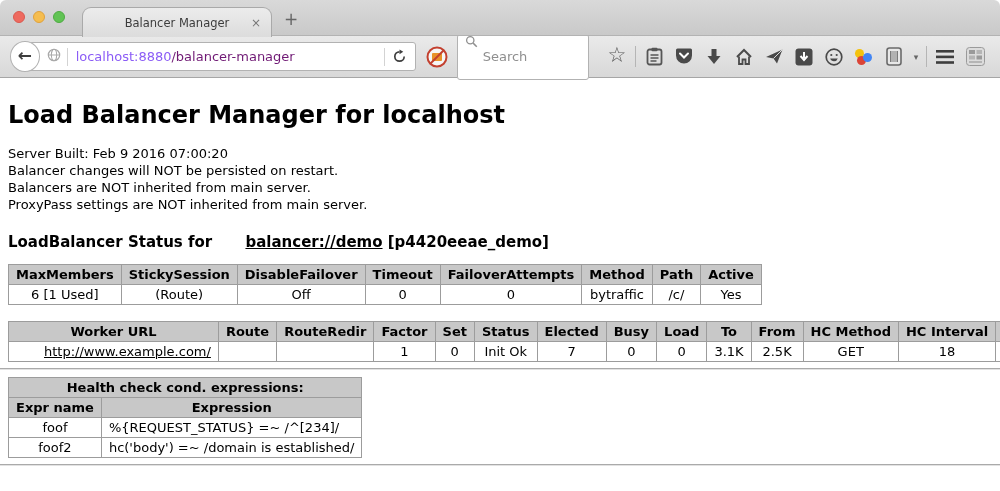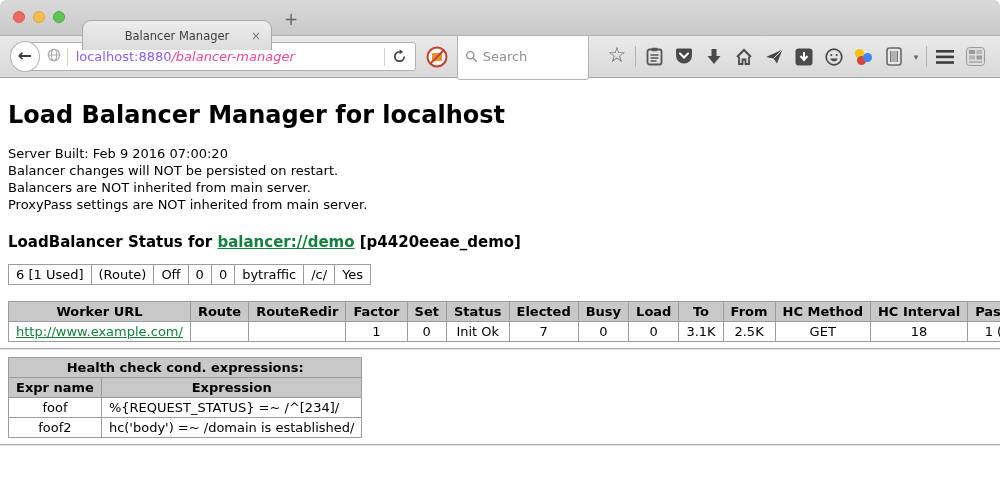--- a/index.html
+++ b/index.html
@@ -10,46 +10,46 @@
 
   
   .tabbar { position: relative; height: 36px;
     background: linear-gradient(#d9d9d9, #c9c9c9);
     border-bottom: 1px solid #b3b3b3; }
   .traffic-lights { position: absolute; left: 13px; top: 11px; display: flex; gap: 8px; }
   .traffic-lights span { width: 12px; height: 12px; border-radius: 50%; display: inline-block; }
   .tl-red { background: #ee6a5f; border: 1px solid #d95950; }
   .tl-yellow { background: #f5bd4f; border: 1px solid #dfa13d; }
   .tl-green { background: #61c354; border: 1px solid #4eab42; }
-  .tab { position: absolute; left: 82px; top: 20px; width: 190px; height: 30px;
+  .tab { position: absolute; left: 82px; top: 7px; width: 190px; height: 30px;
     background: linear-gradient(#ececec, #dcdcdc); border: 1px solid #a9a9a9; border-bottom: none;
     border-radius: 9px 9px 0 0; display: flex; align-items: center; justify-content: center; }
   .tab-title { font-size: 11.5px; color: #3c3c3c; }
   .tab-close { position: absolute; right: 10px; top: 8px; font-size: 12px; color: #777; cursor: default; }
   .newtab { position: absolute; left: 284px; top: 9px; font-size: 17px; color: #666; }
 
   
   .navbar { height: 42px; background: linear-gradient(#eaeaea, #d8d8d8);
     border-bottom: 1px solid #a6a6a6; display: flex; align-items: center; padding: 0 10px; }
   .back-btn { width: 31px; height: 31px; border-radius: 50%; background: #fff;
     border: 1px solid #b2b2b2; display: flex; align-items: center; justify-content: center;
     z-index: 2; margin-right: -16px; }
   .back-arrow { font-size: 17px; font-weight: bold; color: #3e3e3e; line-height: 1; margin-top: -2px; }
   .urlbar { width: 410px; height: 29px; background: #fff; border: 1px solid #b2b2b2;
     border-radius: 3px; display: flex; align-items: center; padding-left: 22px; font-size: 13px; }
   .globe { color: #a9a9a9; font-size: 14px; margin-right: 6px; }
   .url-divider { width: 1px; height: 18px; background: #d3d3d3; margin-right: 8px; }
   .url-domain { color: #8b5cf6; }
-  .url-path { color: #ec4899; font-style: italic; }
+  .url-path { color: #701a75; }
   .url-spacer { flex: 1; }
   .reload-divider { width: 1px; height: 18px; background: #d3d3d3; margin-right: 7px; }
   .reload { margin-right: 8px; display: flex; }
   .block-icon { margin: 0 9px 0 10px; display: flex; }
   .searchbar { width: 138px; height: 46px; background: #fff; border: 1px solid #b2b2b2;
-    border-radius: 3px; display: flex; align-items: center; padding: 0 7px; }
+    border-radius: 3px; display: flex; padding: 0 7px; }
   .searchbar input { border: none; outline: none; width: 100%; font-size: 13px;
     font-family: inherit; color: #444; background: transparent; }
   .searchbar input::placeholder { color: #8f8f8f; }
   .mag { color: #8f8f8f; margin-right: 5px; display: flex; }
 
   .toolbar-icons { display: flex; align-items: center; margin-left: 13px; }
   .ticon { width: 30px; height: 26px; display: flex; align-items: center; justify-content: center; color: #565656; }
   .vdiv { width: 1px; height: 21px; background: #b5b5b5; margin: 0 3px; }
   .star-glyph { font-size: 21px; line-height: 1; margin-top: -2px; }
   .caret { font-size: 9px; color: #666; width: 14px; }
@@ -65,21 +65,21 @@
   .info-lines { font-size: 13px; line-height: 17px; margin-bottom: 14px; }
   .status-heading { font-size: 15px; font-weight: bold; margin: 20px 0 13px; }
   .status-heading a { color: #551a8b; }
 
   table { border-collapse: collapse; font-size: 13px; }
   th, td { border: 1px solid #9c9c9c; padding: 2px 7px; height: 20px; }
   th { background: #c8c8c8; font-weight: bold; text-align: center; white-space: nowrap; }
   td { background: #fff; text-align: center; white-space: nowrap; }
   td.cell-left { text-align: left; }
   .worker-table { margin-top: 16px; }
-  .worker-table a, .content a { color: #15803d; }
+  .worker-table a, .content a { color: #000000; margin-left: 28px; }
   .sep-hr { border: none; height: 2px; background: #aaa; border-bottom: 1px solid #e2e2e2;
     margin: 6px -8px 0; }
   .health-table { margin-top: 7px; }
   .health-table td.expr { text-align: left; }
   .bottom-hr { margin-top: 6px; }
 </style>
 </head>
 <body>
 
 <div class="window">
@@ -237,20 +237,30 @@
       <div>Balancers are NOT inherited from main server.</div>
       <div>ProxyPass settings are NOT inherited from main server.</div>
     </div>
 
     <div class="status-heading">
       <span>LoadBalancer Status for </span><a href="#">balancer://demo</a><span> [p4420eeae_demo]</span>
     </div>
 
     <table class="balancer-table">
       <tbody>
+          <tr>
+        <th>MaxMembers</th>
+        <th>StickySession</th>
+        <th>DisableFailover</th>
+        <th>Timeout</th>
+        <th>FailoverAttempts</th>
+        <th>Method</th>
+        <th>Path</th>
+        <th>Active</th>
+      </tr>
       <tr>
         <td>6 [1 Used]</td>
         <td>(Route)</td>
         <td>Off</td>
         <td>0</td>
         <td>0</td>
         <td>bytraffic</td>
         <td>/c/</td>
         <td>Yes</td>
       </tr>

